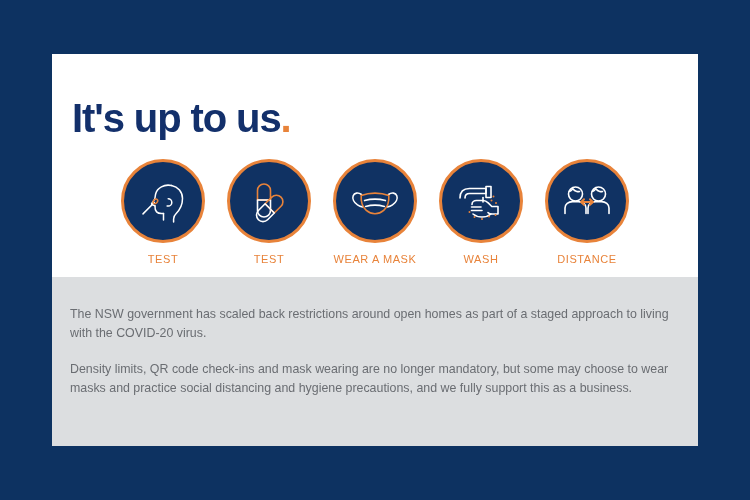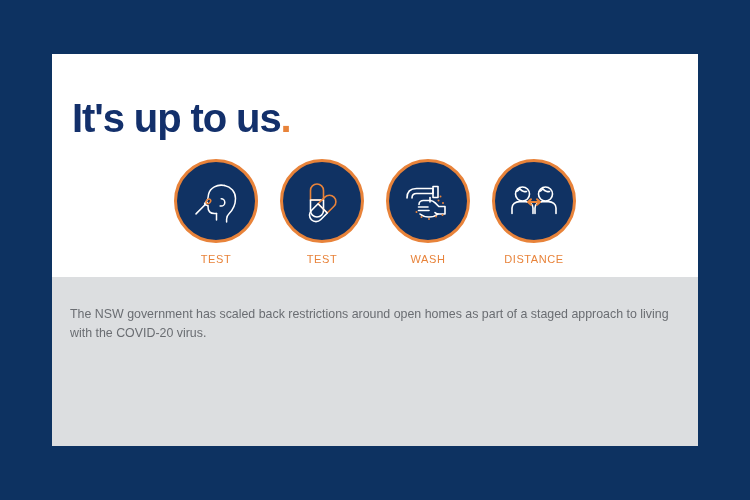--- a/index.html
+++ b/index.html
@@ -142,20 +142,32 @@
             <svg width="58" height="58" viewBox="0 0 58 58" fill="none" stroke-width="1.6" stroke-linecap="round" stroke-linejoin="round">
               <path d="M17.5 18.5a6.5 6.5 0 0 1 13 0v9.5h-13z" stroke="#e8833a" fill="none"></path>
               <path d="M17.5 28h13v10.5a6.5 6.5 0 0 1 -13 0z" stroke="#ffffff" fill="none"></path>
               <path d="M31.8 25.1a6.5 6.5 0 0 1 9.2 9.2l-6.7 6.7l-9.2 -9.2z" stroke="#e8833a" fill="none"></path>
               <path d="M25.1 31.8l9.2 9.2l-6.7 6.7a6.5 6.5 0 0 1 -9.2 -9.2z" stroke="#ffffff" fill="none"></path>
             </svg>
           </div>
           <div class="icon-label">TEST</div>
         </div>
 
+        <div class="icon-item">
+          <div class="icon-circle">
+            <svg width="60" height="60" viewBox="0 0 60 60" fill="none" stroke-width="1.6" stroke-linecap="round" stroke-linejoin="round">
+              <path d="M16.5 23.5c-3.5 -2.5 -7.2 -1.6 -8.3 1.2c-1.1 2.8 0.6 6.7 4.3 9.2c1.6 1.1 3.4 1.8 5 2" stroke="#ffffff" fill="none"></path>
+              <path d="M43.5 23.5c3.5 -2.5 7.2 -1.6 8.3 1.2c1.1 2.8 -0.6 6.7 -4.3 9.2c-1.6 1.1 -3.4 1.8 -5 2" stroke="#ffffff" fill="none"></path>
+              <path d="M16.2 24.6c4.3 -1.7 9 -2.5 13.8 -2.5c4.8 0 9.5 0.8 13.8 2.5c0.5 6.9 -1.6 11.7 -5.1 14.8c-2.5 2.2 -5.5 3.3 -8.7 3.3c-3.2 0 -6.2 -1.1 -8.7 -3.3c-3.5 -3.1 -5.6 -7.9 -5.1 -14.8z" stroke="#e8833a" fill="none"></path>
+              <path d="M19.6 29.6c6.8 -1.9 14 -1.9 20.8 0" stroke="#ffffff" fill="none"></path>
+              <path d="M20.6 35.4c6.2 -1.7 12.6 -1.7 18.8 0" stroke="#ffffff" fill="none"></path>
+            </svg>
+          </div>
+          <div class="icon-label">WEAR A MASK</div>
+        </div>
 
         <div class="icon-item">
           <div class="icon-circle">
             <svg width="58" height="58" viewBox="0 0 58 58" fill="none" stroke-width="1.6" stroke-linecap="round" stroke-linejoin="round">
               <path d="M8 26c0 -6 3.5 -9.5 9.5 -9.5h16.5v5h-16.5c-3 0 -4.5 2 -4.5 4.5" stroke="#ffffff" fill="none"></path>
               <path d="M34 14.5h5v11h-5z" stroke="#ffffff" fill="none"></path>
               <path d="M31 25.5v4.5" stroke="#ffffff"></path>
               <path d="M20 32.5c0 -2.3 2 -4 4.4 -4h6.8c2.5 0 3.6 1 5 2.4l3.6 3.6h6.2v7.5h-6.6c-1.3 0 -2.4 -0.6 -3.4 -1.4" stroke="#ffffff" fill="none"></path>
               <path d="M19.5 35h9.5" stroke="#ffffff"></path>
               <path d="M19.5 38.5h10.5" stroke="#ffffff"></path>
@@ -188,16 +200,17 @@
             </svg>
           </div>
           <div class="icon-label">DISTANCE</div>
         </div>
 
       </div>
     </div>
 
     <div class="card-bottom">
       <p class="body-copy">The NSW government has scaled back restrictions around open homes as part of a staged approach to living with the COVID-20 virus.</p>
+      <p class="body-copy">Density limits, QR code check-ins and mask wearing are no longer mandatory, but some may choose to wear masks and practice social distancing and hygiene precautions, and we fully support this as a business.</p>
     </div>
 
   </div>
 </div>
 
 </body></html>

